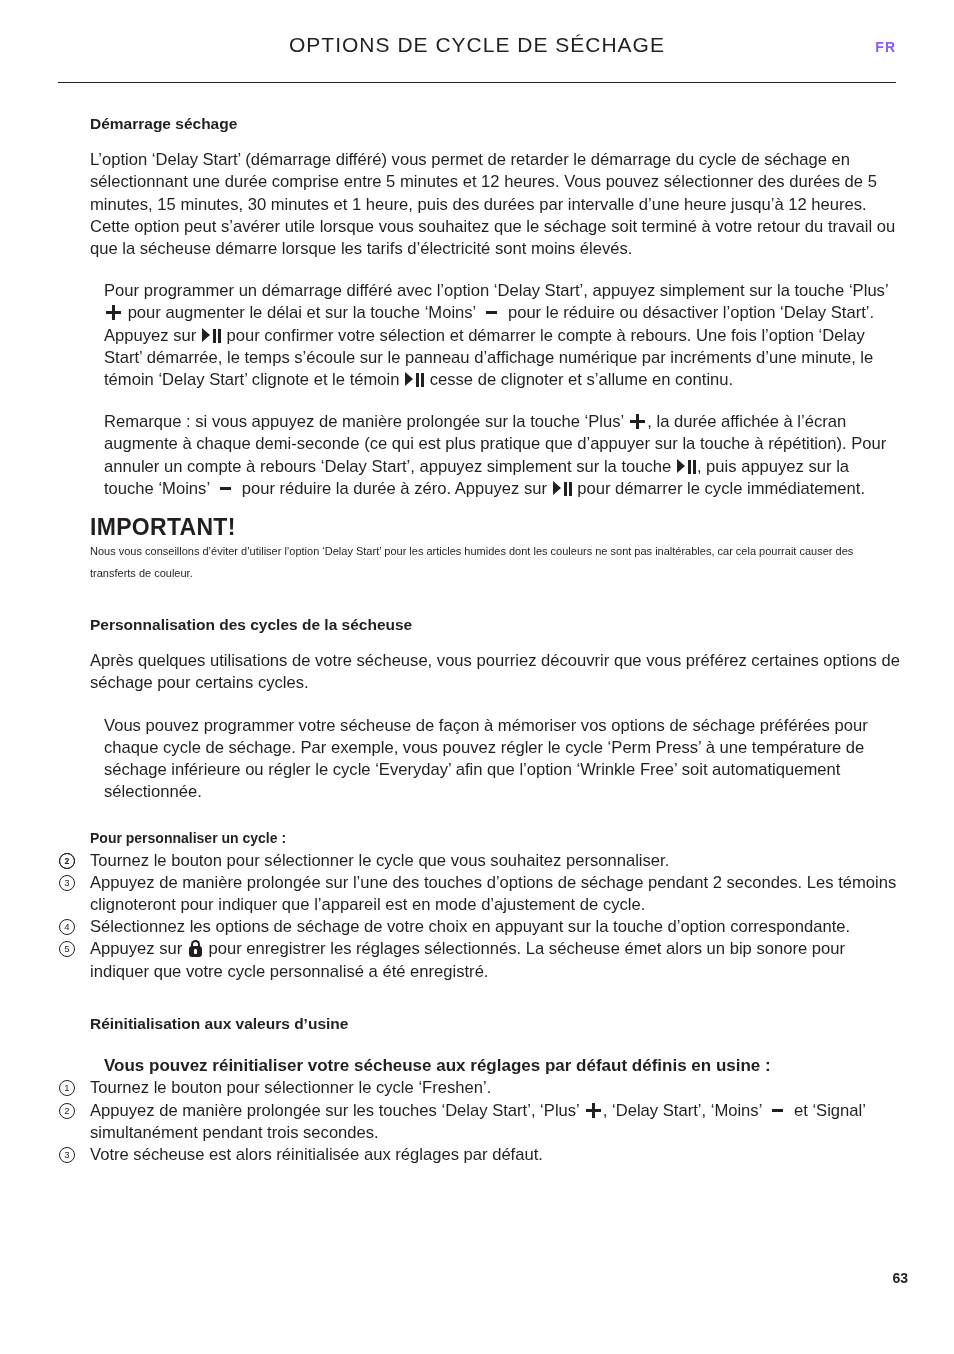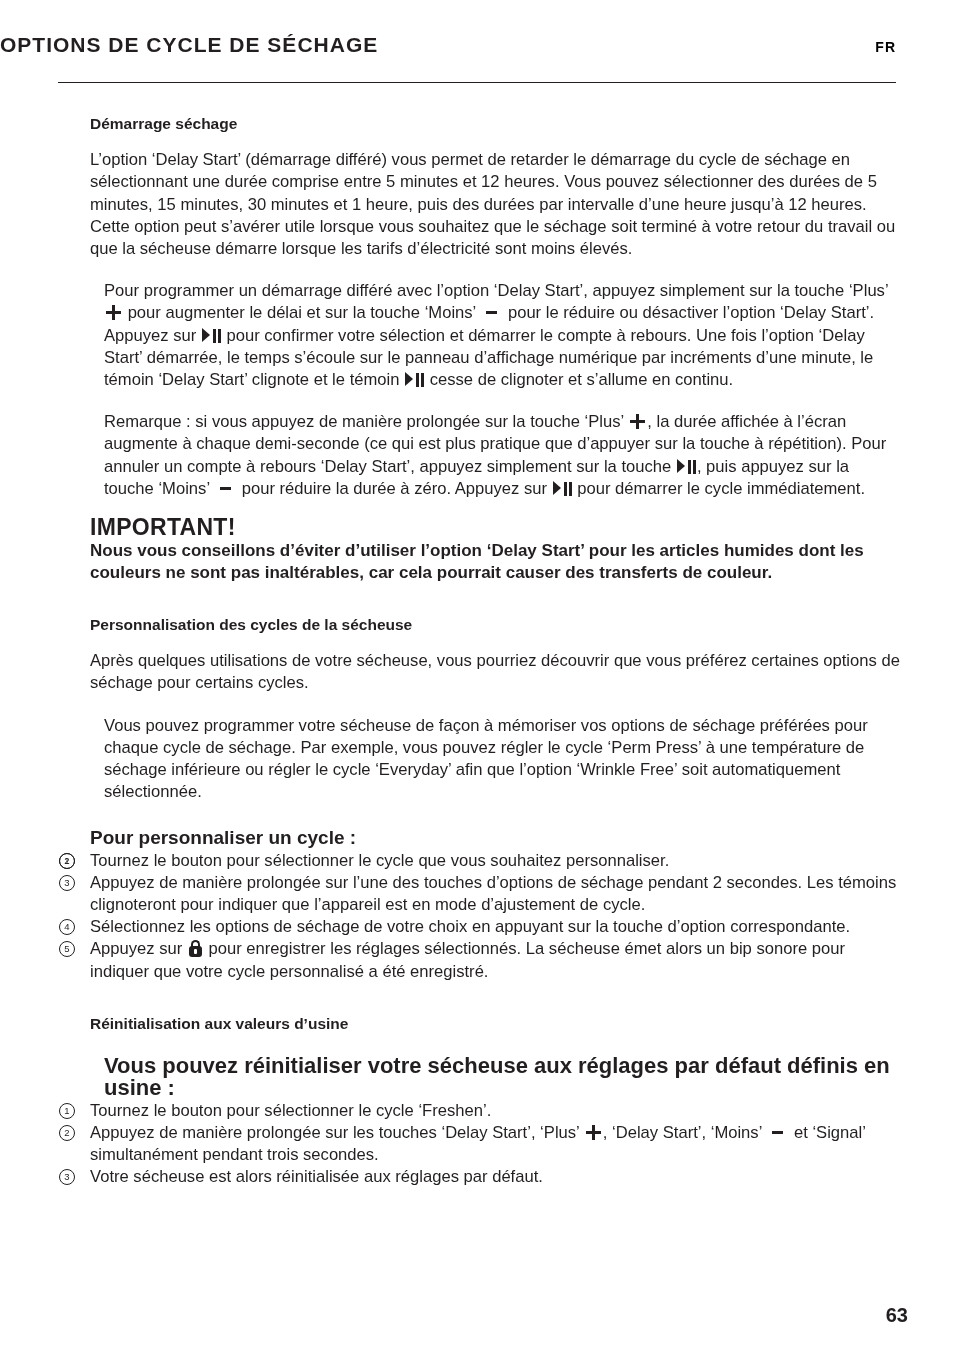--- a/index.html
+++ b/index.html
@@ -2,63 +2,63 @@
 <html><head>
 <meta charset="utf-8">
 <style>
   html, body { margin:0; padding:0; background:#ffffff; }
   body {
     width:954px; height:1354px; position:relative; overflow:hidden;
     font-family:"Liberation Sans", "DejaVu Sans", sans-serif;
     color:#231f20;
   }
   .header-title {
-    position:absolute; left:0; right:0; top:33px; text-align:left;
-    font-size:21px; font-weight:bold; letter-spacing:1px; color:#231f20;
+    position:absolute; left:0; right:0; top:33px; text-align:center;
+    font-size:21px; font-weight:normal; letter-spacing:1px; color:#231f20;
   }
   .lang {
     position:absolute; right:58px; top:39px; font-size:14px; font-weight:bold;
-    color:#000000; letter-spacing:1px;
+    color:#8b5cf6; letter-spacing:1px;
   }
   .rule {
     position:absolute; left:58px; right:58px; top:82px; height:0;
     border-top:1.5px solid #231f20;
   }
   .content { position:absolute; left:90px; width:810px; top:113px; font-size:16.6px; line-height:22.2px; }
   .h3 { font-weight:bold; font-size:15.5px; margin:0; }
   p { margin:0; }
   .mt14 { margin-top:14px; }
   .mt20 { margin-top:20px;margin-left:14px; }
   .mt24 { margin-top:24px; }
   .mt30 { margin-top:30px; }
   .important-title {
     font-weight:bold; font-size:23px; line-height:26px; margin-top:14px; letter-spacing:0.3px;
   }
-  .important-body { font-weight:bold; font-size:17px; line-height:22px; }
+  .important-body { font-weight:normal; font-size:11px; line-height:22px; }
   .icon { display:inline-block; vertical-align:-2px; }
   .plus-icon { width:15px; height:15px; position:relative; margin:0 2px; }
   .plus-icon::before { content:""; position:absolute; left:6px; top:0; width:3px; height:15px; background:#231f20; }
   .plus-icon::after { content:""; position:absolute; left:0; top:6px; width:15px; height:3px; background:#231f20; }
   .minus-icon { width:11px; height:3px; background:#231f20; vertical-align:4px; margin:0 6px; }
   .playpause-icon { width:19px; height:15px; position:relative; margin:0 1px; }
   .playpause-icon .tri { position:absolute; left:0; top:0; width:0; height:0;
     border-top:7.5px solid transparent; border-bottom:7.5px solid transparent; border-left:8px solid #231f20; }
   .playpause-icon .b1 { position:absolute; left:11px; top:1px; width:3px; height:14px; background:#231f20; }
   .playpause-icon .b2 { position:absolute; left:16px; top:1px; width:3px; height:14px; background:#231f20; }
   .lock-icon { width:13px; height:17px; position:relative; vertical-align:-3px; margin:0 2px; }
   .lock-icon .shackle { position:absolute; left:2px; top:0; width:5px; height:7px; border:2px solid #231f20; border-bottom:none; border-radius:5px 5px 0 0; }
   .lock-icon .body { position:absolute; left:0; top:6px; width:13px; height:11px; background:#231f20; border-radius:3px; }
   .lock-icon .hole { position:absolute; left:5px; top:9px; width:3px; height:5px; background:#ffffff; border-radius:1px; }
   ol.steps { list-style:none; margin:0; padding:0; }
   ol.steps li { position:relative; }
   .num {
     position:absolute; left:-31px; top:3px; width:14px; height:14px; border:1px solid #231f20; border-radius:50%;
     font-size:9.5px; line-height:14px; text-align:center; font-family:"Liberation Sans", sans-serif;
   }
-  .page-number { position:absolute; right:46px; top:1304px; font-size:20px; font-weight:bold; }
+  .page-number { position:absolute; right:46px; top:1270px; font-size:14px; font-weight:bold; }
 </style>
 </head>
 <body>
 
 <div class="header-title">OPTIONS DE CYCLE DE SÉCHAGE</div>
 <div class="lang">FR</div>
 <div class="rule"></div>
 
 <div class="content">
 
@@ -87,33 +87,33 @@
     <span>pour démarrer le cycle immédiatement.</span>
   </p>
 
   <div class="important-title">IMPORTANT!</div>
   <p class="important-body">Nous vous conseillons d’éviter d’utiliser l’option ‘Delay Start’ pour les articles humides dont les couleurs ne sont pas inaltérables, car cela pourrait causer des transferts de couleur.</p>
 
   <div class="h3 mt30">Personnalisation des cycles de la sécheuse</div>
   <p class="mt14">Après quelques utilisations de votre sécheuse, vous pourriez découvrir que vous préférez certaines options de séchage pour certains cycles.</p>
   <p class="mt20">Vous pouvez programmer votre sécheuse de façon à mémoriser vos options de séchage préférées pour chaque cycle de séchage. Par exemple, vous pouvez régler le cycle ‘Perm Press’ à une température de séchage inférieure ou régler le cycle ‘Everyday’ afin que l’option ‘Wrinkle Free’ soit automatiquement sélectionnée.</p>
 
-  <div class="h3 mt24" style="font-size:19px;">Pour personnaliser un cycle :</div>
+  <div class="h3 mt24" style="font-size:14px;">Pour personnaliser un cycle :</div>
   <ol class="steps">
     <li><span class="num">1</span></li>
     <li><span class="num">2</span><span>Tournez le bouton pour sélectionner le cycle que vous souhaitez personnaliser.</span></li>
     <li><span class="num">3</span><span>Appuyez de manière prolongée sur l’une des touches d’options de séchage pendant 2 secondes. Les témoins clignoteront pour indiquer que l’appareil est en mode d’ajustement de cycle.</span></li>
     <li><span class="num">4</span><span>Sélectionnez les options de séchage de votre choix en appuyant sur la touche d’option correspondante.</span></li>
     <li><span class="num">5</span><span>Appuyez sur</span>
       <span class="icon lock-icon"><span class="shackle"></span><span class="body"></span><span class="hole"></span></span>
       <span>pour enregistrer les réglages sélectionnés. La sécheuse émet alors un bip sonore pour indiquer que votre cycle personnalisé a été enregistré.</span></li>
   </ol>
 
   <div class="h3 mt30">Réinitialisation aux valeurs d’usine</div>
-  <div class="h3 mt20" style="font-size:22px;">Vous pouvez réinitialiser votre sécheuse aux réglages par défaut définis en usine :</div>
+  <div class="h3 mt20" style="font-size:17px;">Vous pouvez réinitialiser votre sécheuse aux réglages par défaut définis en usine :</div>
   <ol class="steps">
     <li><span class="num">1</span><span>Tournez le bouton pour sélectionner le cycle ‘Freshen’.</span></li>
     <li><span class="num">2</span><span>Appuyez de manière prolongée sur les touches ‘Delay Start’, ‘Plus’</span>
       <span class="icon plus-icon"></span><span>, ‘Delay Start’, ‘Moins’</span>
       <span class="icon minus-icon"></span>
       <span>et ‘Signal’ simultanément pendant trois secondes.</span></li>
     <li><span class="num">3</span><span>Votre sécheuse est alors réinitialisée aux réglages par défaut.</span></li>
   </ol>
 </div>
 

